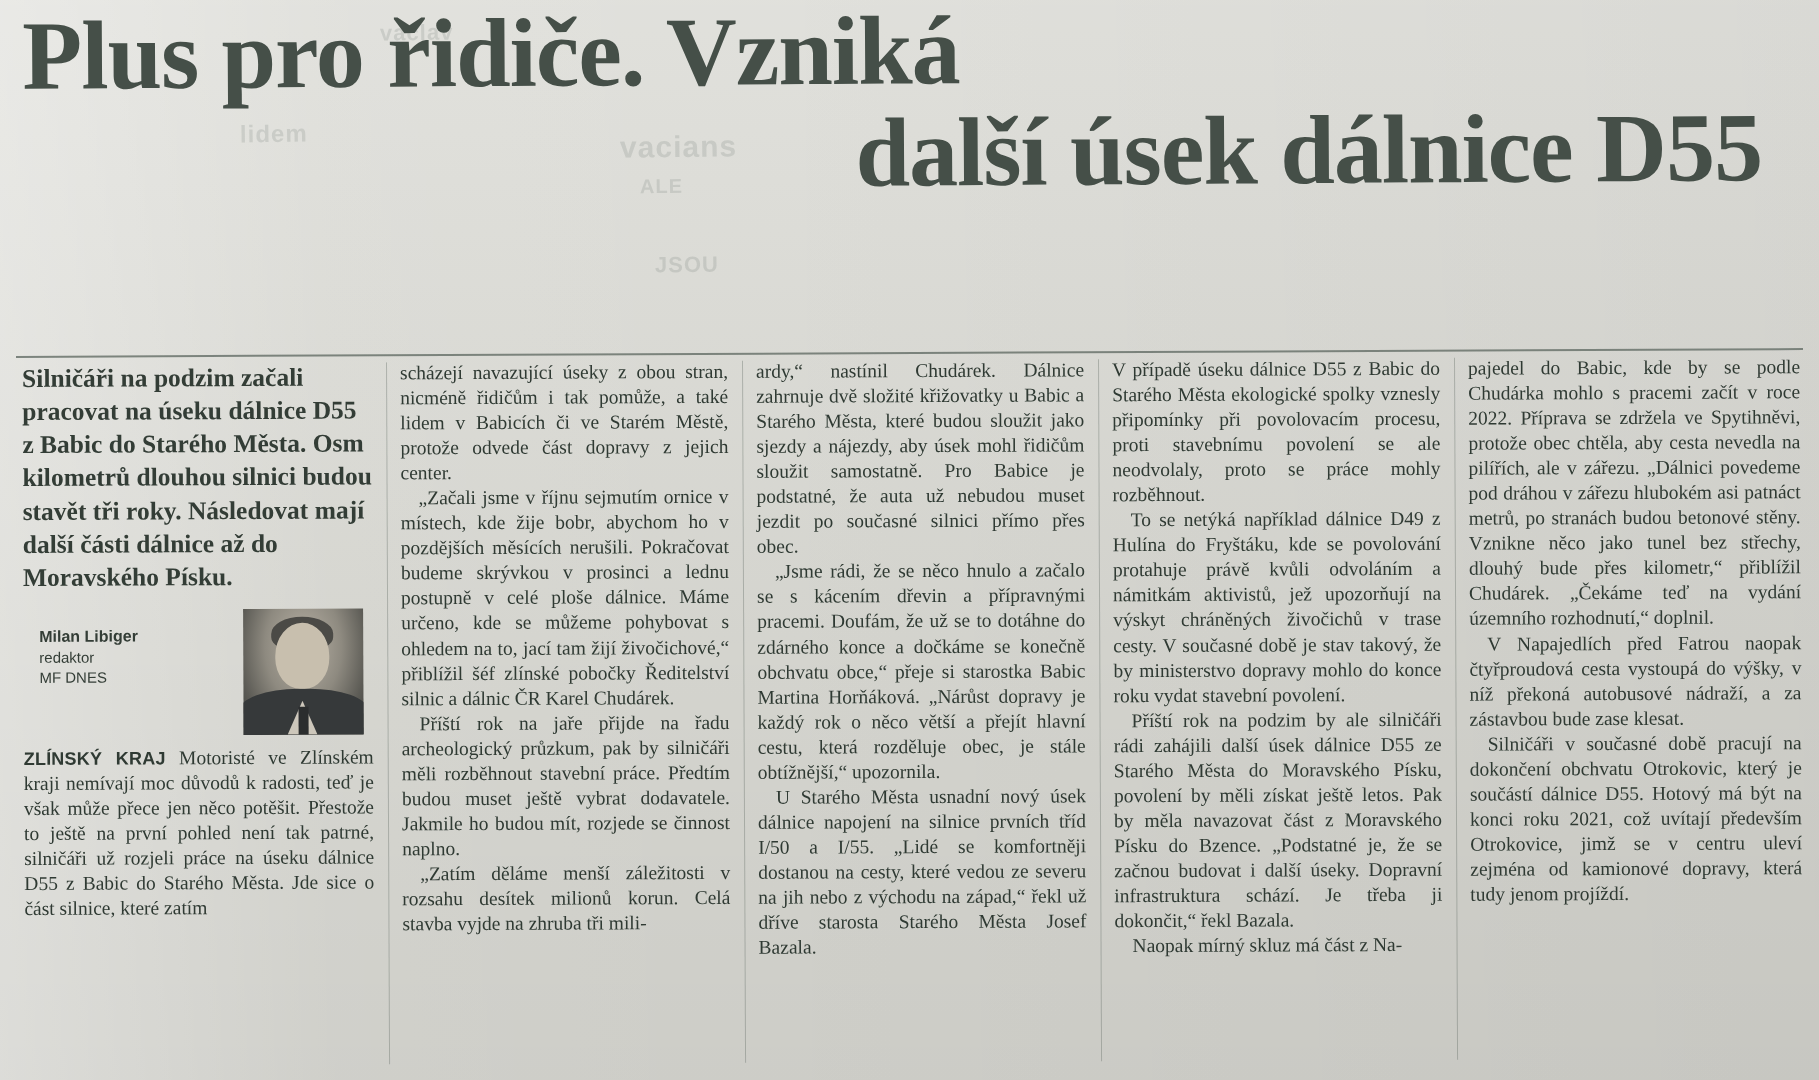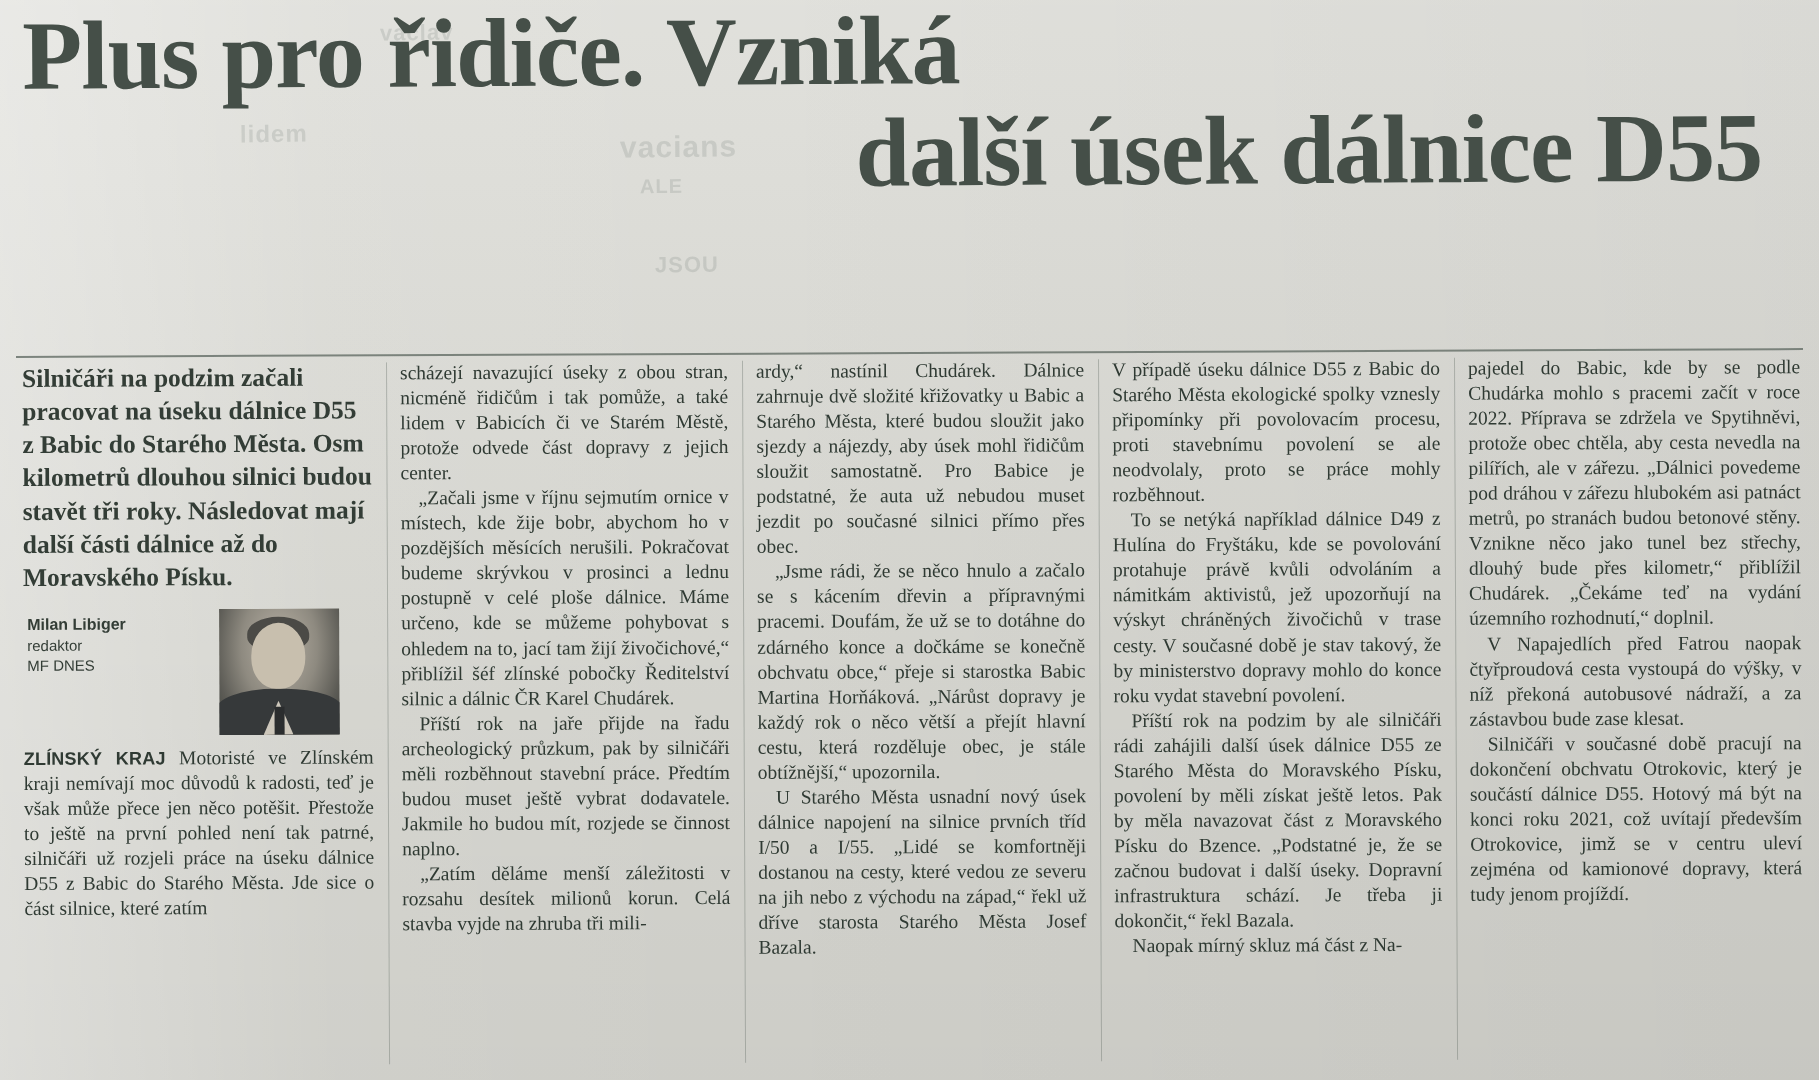--- a/index.html
+++ b/index.html
@@ -117,21 +117,21 @@
     margin: 0 0 16px 0;
     text-align: left;
     color: #333d36;
   }
   .byline {
     font-family: "Liberation Sans", sans-serif;
     font-size: 16px;
     line-height: 1.35;
     font-weight: bold;
     color: #333d36;
-    margin: 4px;
+    margin: 16px;
     width: 180px;
   }
   .byline .role {
     font-weight: normal;
     font-size: 15px;
     display: block;
   }
   .byline .outlet {
     font-weight: normal;
     font-size: 15px;

